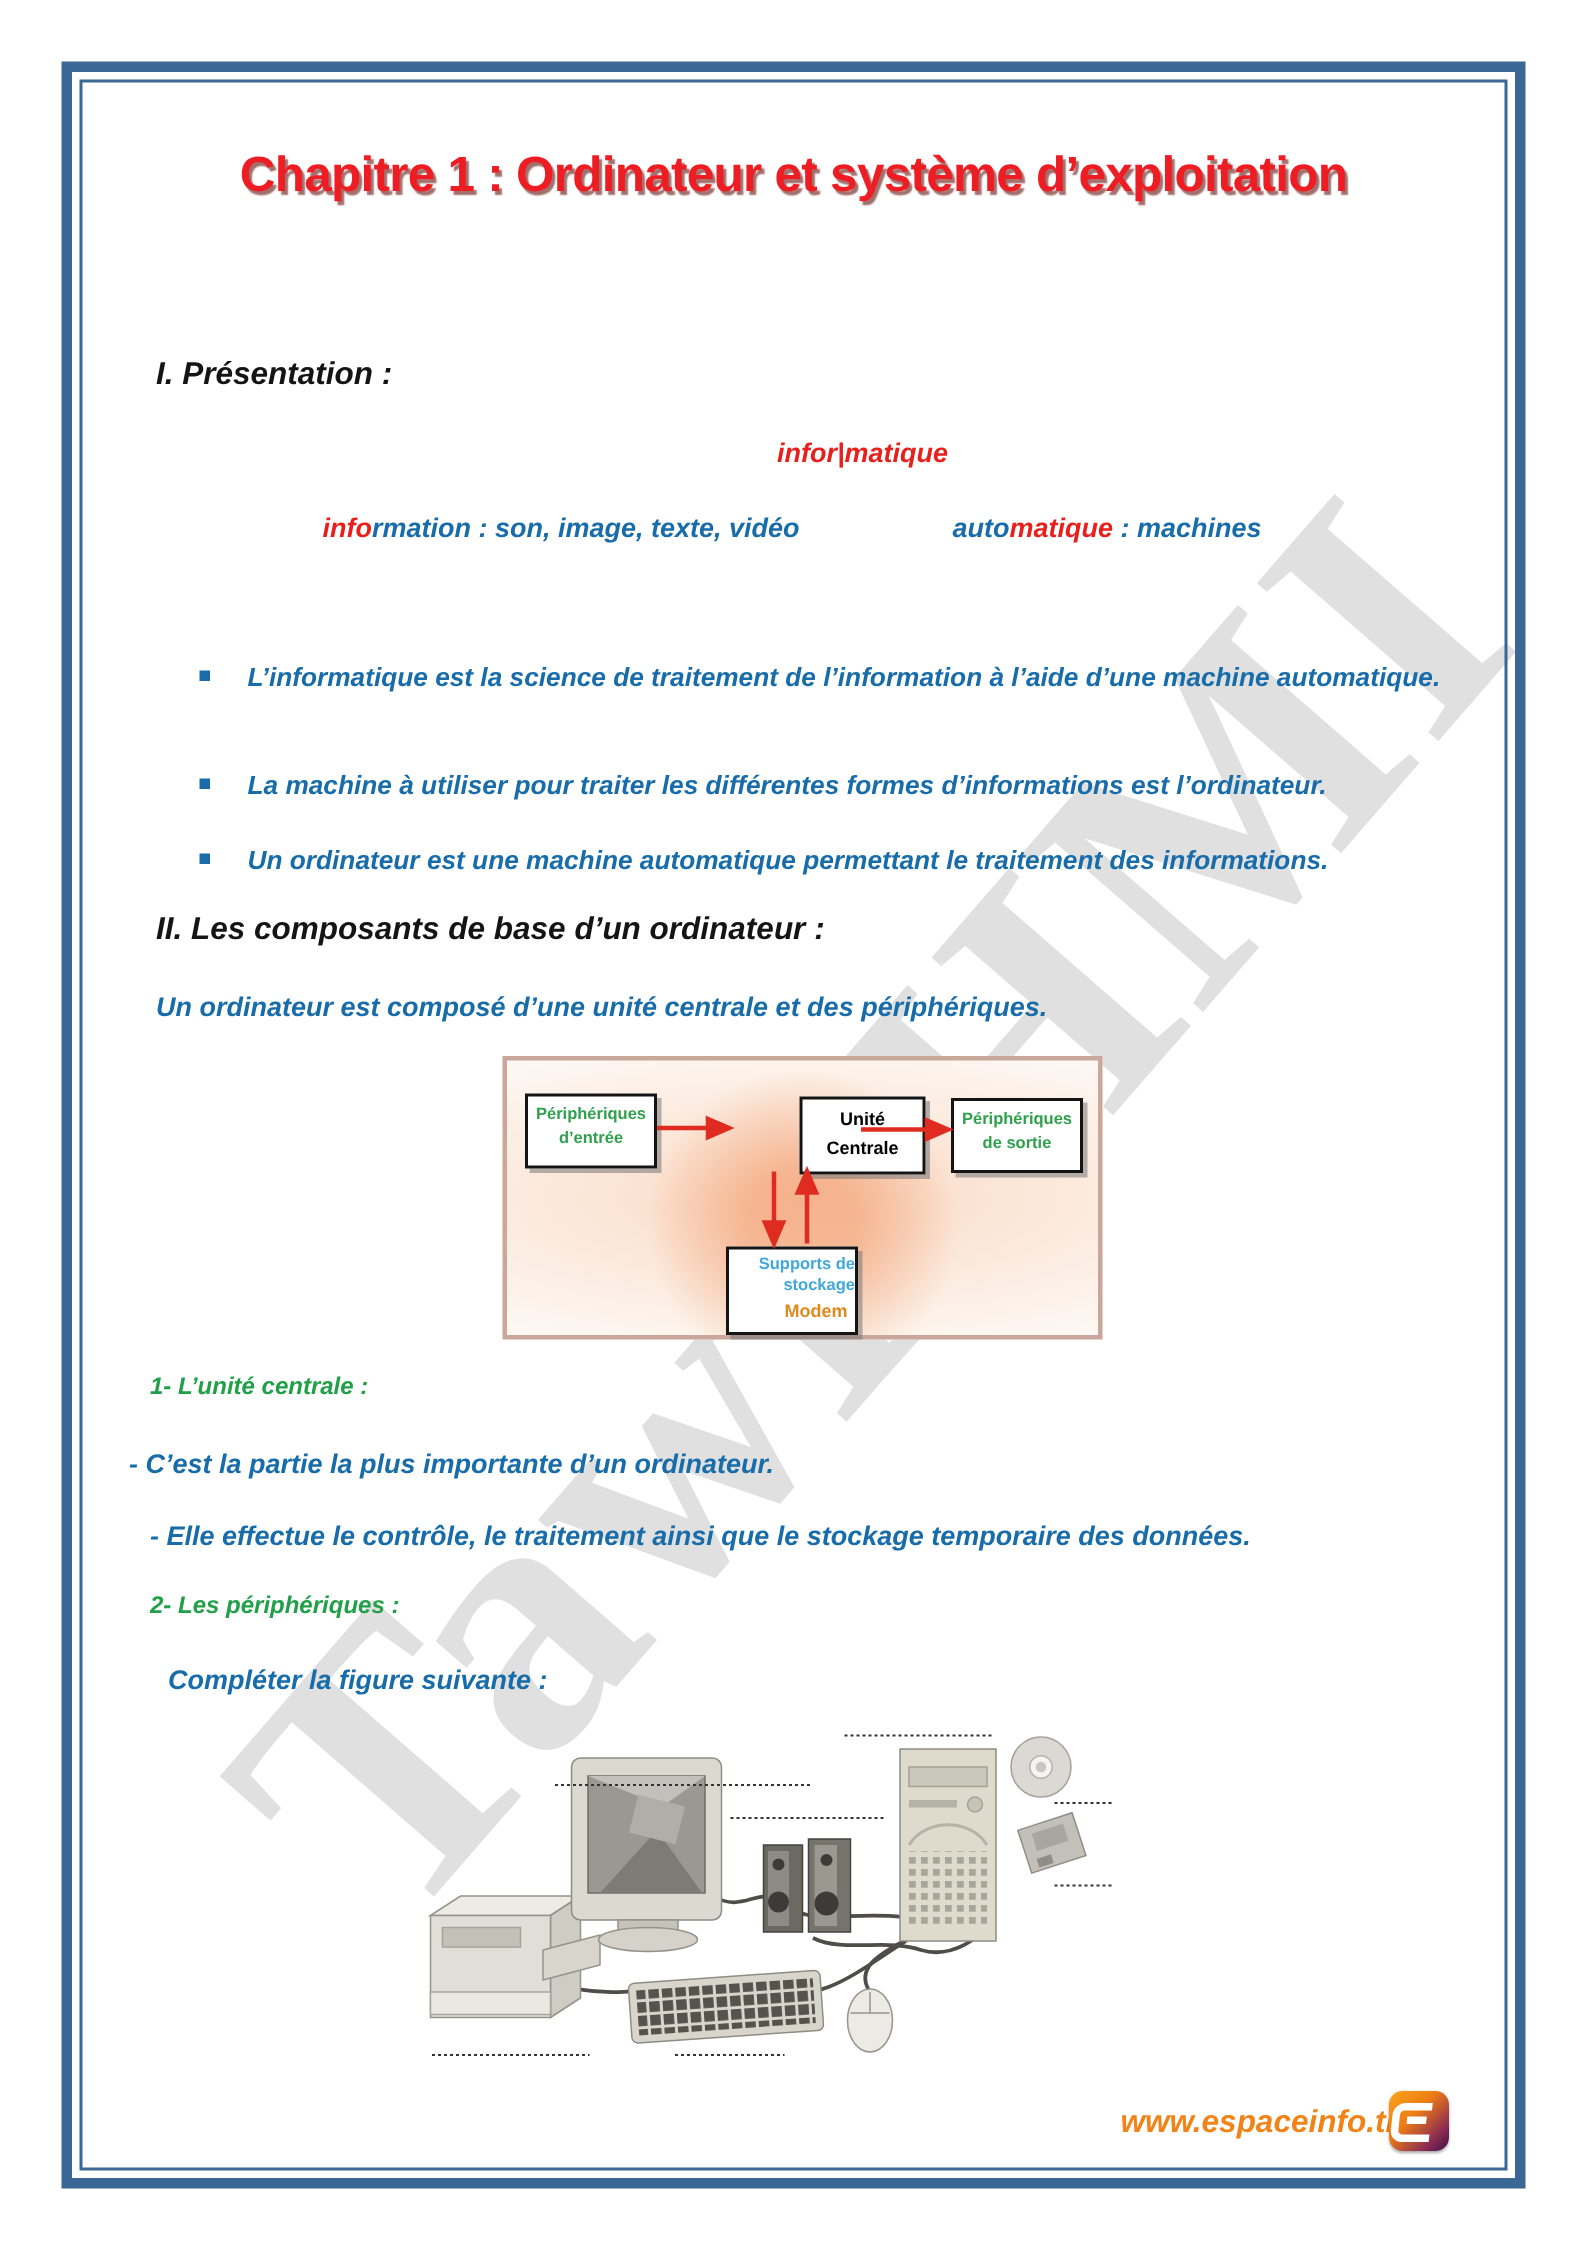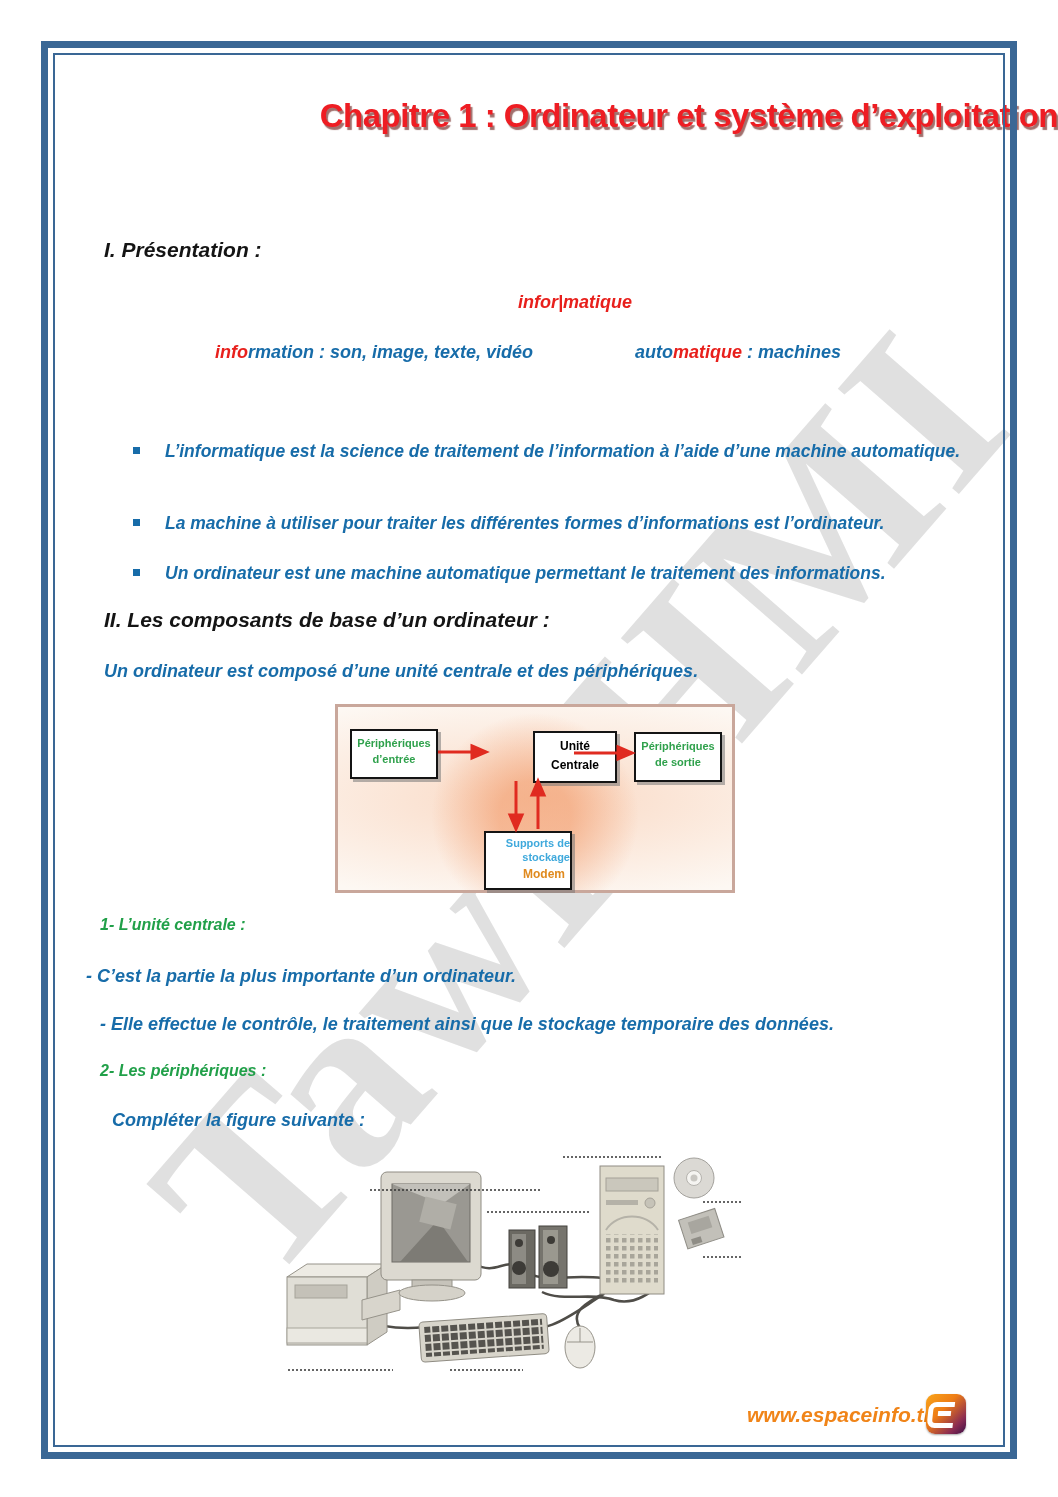--- a/index.html
+++ b/index.html
@@ -12,21 +12,21 @@
   .frame-outer{position:absolute;left:41px;top:41px;right:41px;bottom:38px;border:7px solid #3A6795;z-index:2;pointer-events:none;}
   .frame-inner{position:absolute;left:53px;top:53px;right:53px;bottom:50px;border:2px solid #3A6795;z-index:2;pointer-events:none;}
   
   .watermark{
     position:absolute;left:-45px;top:545px;width:1250px;height:520px;line-height:520px;
     text-align:center;transform:rotate(-49deg);
     font-family:"Liberation Serif", serif;font-weight:bold;font-size:245px;
     color:rgba(160,160,160,0.33);letter-spacing:4px;z-index:0;white-space:nowrap;
   }
   .title{
-    position:absolute;top:97px;left:0;right:0;text-align:right;z-index:1;
+    position:absolute;top:97px;left:0;right:0;text-align:center;z-index:1;
     font-size:33px;font-weight:bold;color:#EE1D23;letter-spacing:-0.5px;
     text-shadow:2px 3px 1px rgba(110,35,30,0.65);
   }
   .h-black{position:absolute;z-index:1;font-size:21px;font-weight:bold;font-style:italic;color:#141414;}
   .h-green{position:absolute;z-index:1;font-size:16px;font-weight:bold;font-style:italic;color:#21A049;}
   .t-blue{position:absolute;z-index:1;font-size:18px;font-weight:bold;font-style:italic;color:#176CA9;}
   .etym-word{
     position:absolute;top:292px;left:0;right:0;text-align:center;transform:translateX(46px);z-index:1;
     font-size:18px;font-weight:bold;font-style:italic;color:#E8201C;
   }

